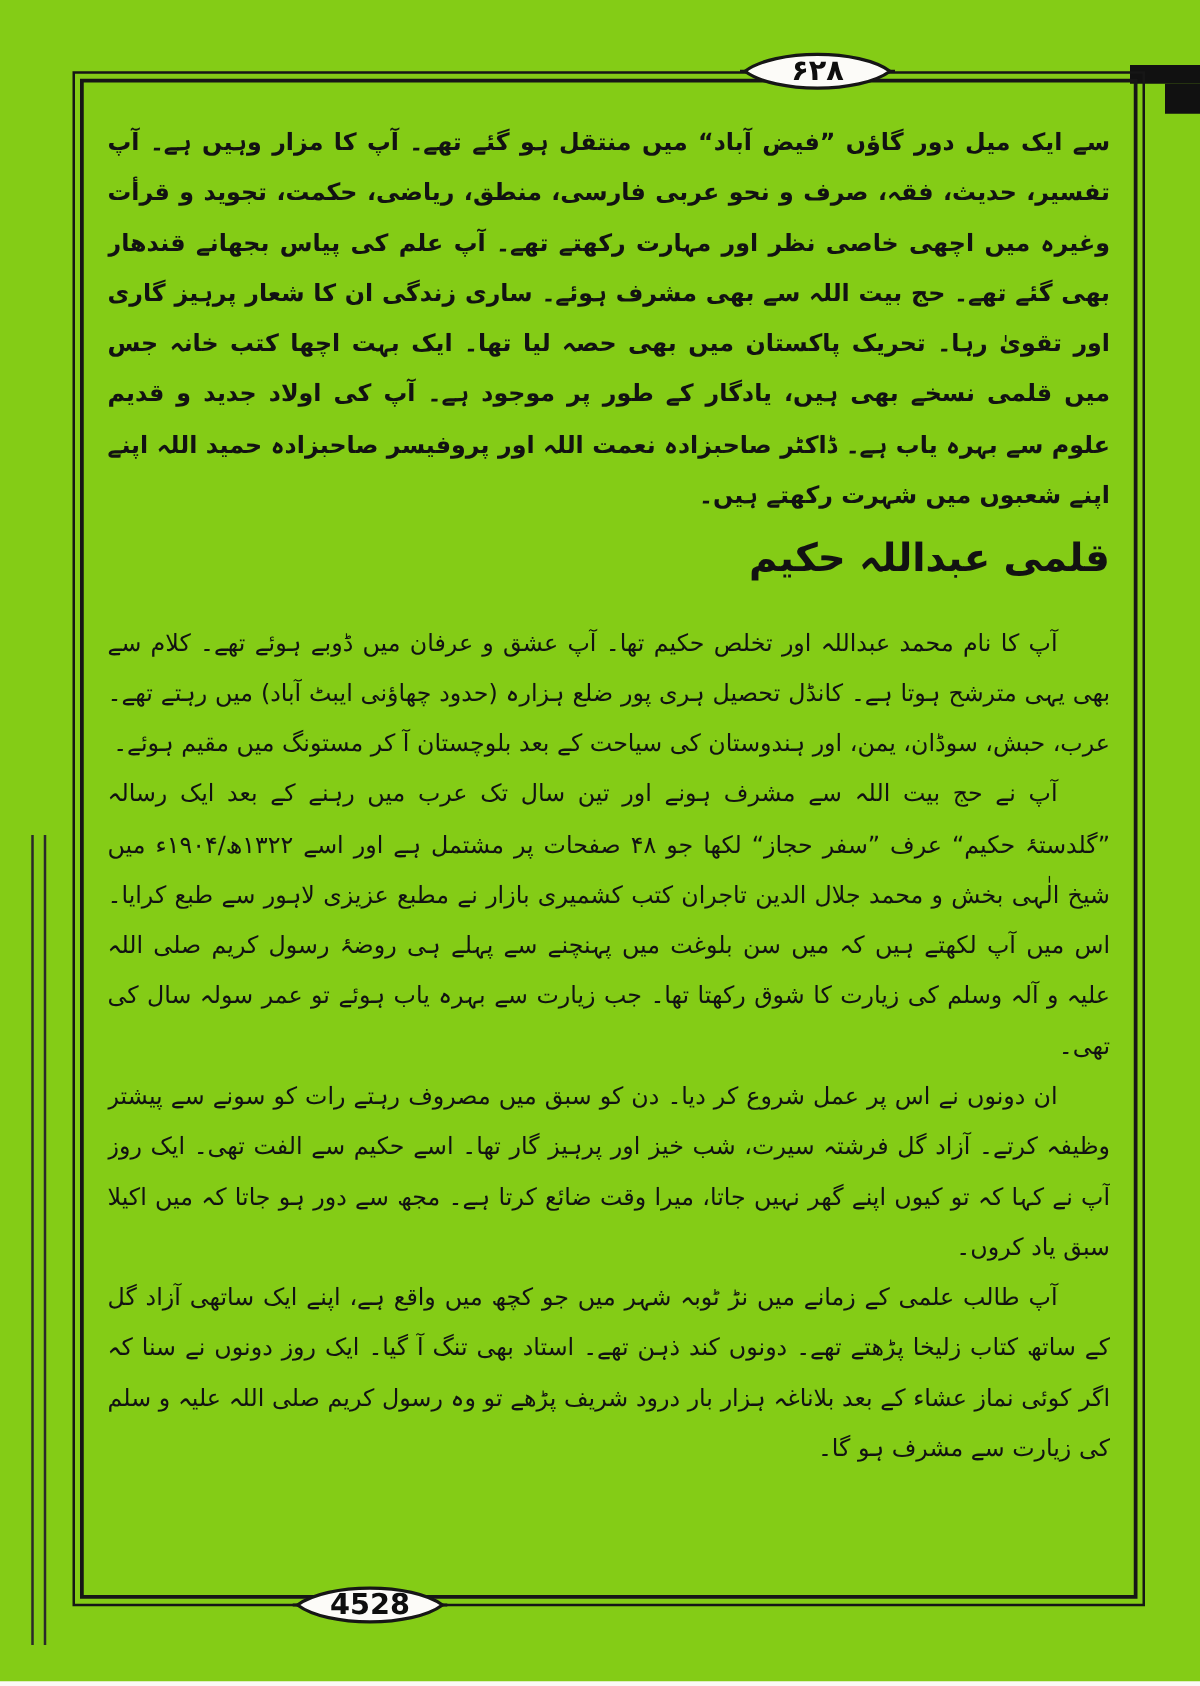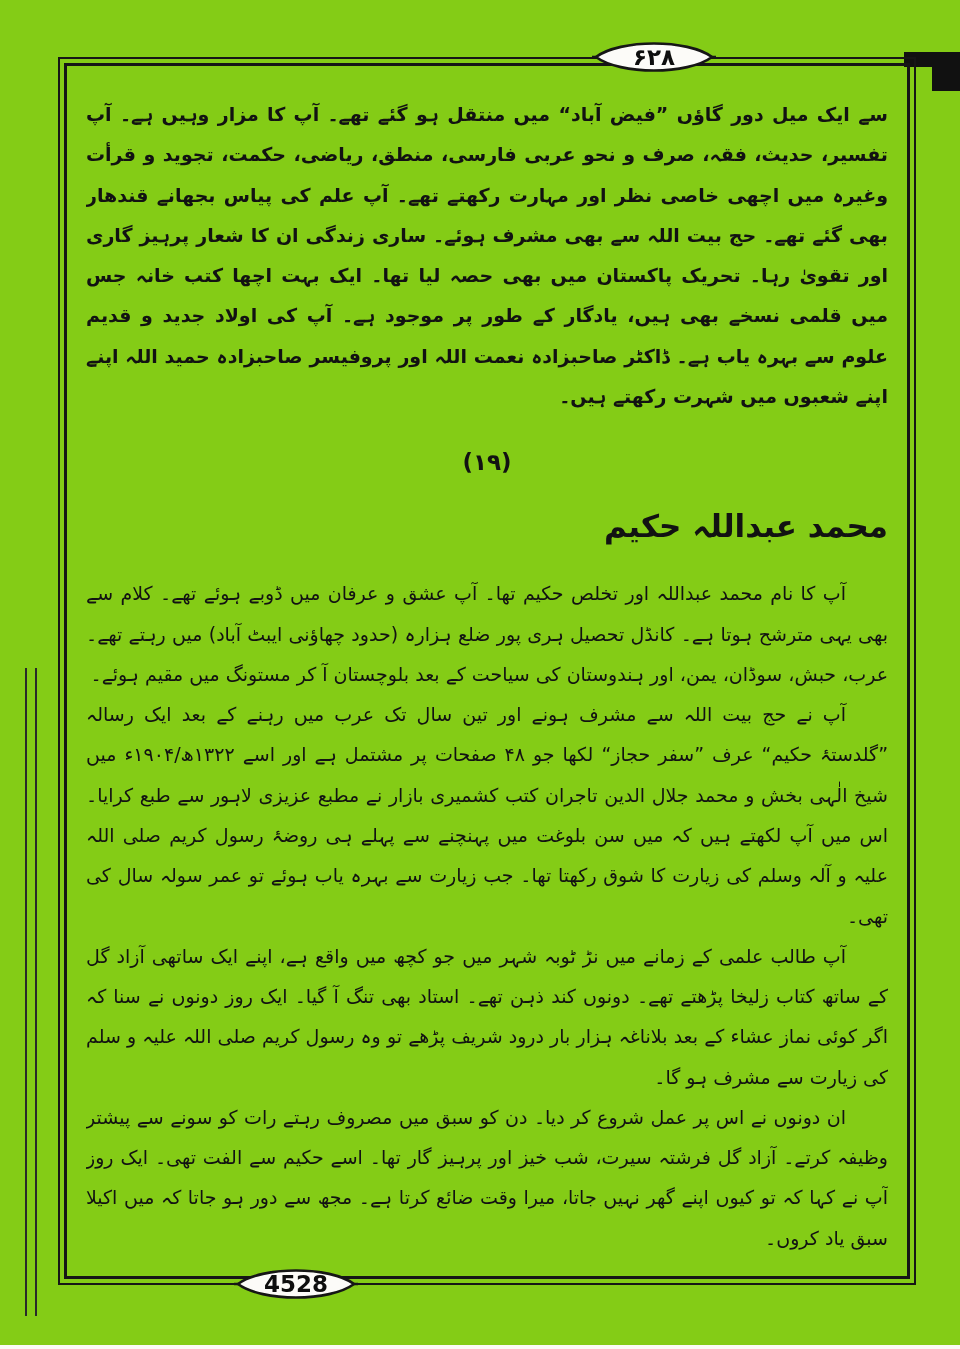--- a/index.html
+++ b/index.html
@@ -92,21 +92,20 @@
     <svg viewBox="0 0 124 42" aria-hidden="true">
       <line x1="0" y1="21" x2="8" y2="21" stroke="#161616" stroke-width="2.5"></line>
       <line x1="116" y1="21" x2="124" y2="21" stroke="#161616" stroke-width="2.5"></line>
       <path d="M4,21 C28,3 96,3 120,21 C96,39 28,39 4,21 Z" fill="#fcfbf8" stroke="#161616" stroke-width="2.6"></path>
     </svg>
     <span class="num">4528</span>
   </div>
 
   <div class="content">
     <p class="para no-indent">سے ایک میل دور گاؤں ”فیض آباد“ میں منتقل ہو گئے تھے۔ آپ کا مزار وہیں ہے۔ آپ تفسیر، حدیث، فقہ، صرف و نحو عربی فارسی، منطق، ریاضی، حکمت، تجوید و قرأت وغیرہ میں اچھی خاصی نظر اور مہارت رکھتے تھے۔ آپ علم کی پیاس بجھانے قندھار بھی گئے تھے۔ حج بیت اللہ سے بھی مشرف ہوئے۔ ساری زندگی ان کا شعار پرہیز گاری اور تقویٰ رہا۔ تحریک پاکستان میں بھی حصہ لیا تھا۔ ایک بہت اچھا کتب خانہ جس میں قلمی نسخے بھی ہیں، یادگار کے طور پر موجود ہے۔ آپ کی اولاد جدید و قدیم علوم سے بہرہ یاب ہے۔ ڈاکٹر صاحبزادہ نعمت اللہ اور پروفیسر صاحبزادہ حمید اللہ اپنے اپنے شعبوں میں شہرت رکھتے ہیں۔</p>
-    <div class="section-number">(۱۹)</div>
-    <h2 class="heading">محمد عبداللہ حکیم</h2>
+    <h2 class="heading">قلمی عبداللہ حکیم</h2>
     <p class="para">آپ کا نام محمد عبداللہ اور تخلص حکیم تھا۔ آپ عشق و عرفان میں ڈوبے ہوئے تھے۔ کلام سے بھی یہی مترشح ہوتا ہے۔ کانڈل تحصیل ہری پور ضلع ہزارہ (حدود چھاؤنی ایبٹ آباد) میں رہتے تھے۔ عرب، حبش، سوڈان، یمن، اور ہندوستان کی سیاحت کے بعد بلوچستان آ کر مستونگ میں مقیم ہوئے۔</p>
     <p class="para">آپ نے حج بیت اللہ سے مشرف ہونے اور تین سال تک عرب میں رہنے کے بعد ایک رسالہ ”گلدستۂ حکیم“ عرف ”سفر حجاز“ لکھا جو ۴۸ صفحات پر مشتمل ہے اور اسے ۱۳۲۲ھ/۱۹۰۴ء میں شیخ الٰہی بخش و محمد جلال الدین تاجران کتب کشمیری بازار نے مطبع عزیزی لاہور سے طبع کرایا۔ اس میں آپ لکھتے ہیں کہ میں سن بلوغت میں پہنچنے سے پہلے ہی روضۂ رسول کریم صلی اللہ علیہ و آلہ وسلم کی زیارت کا شوق رکھتا تھا۔ جب زیارت سے بہرہ یاب ہوئے تو عمر سولہ سال کی تھی۔</p>
+    <p class="para">ان دونوں نے اس پر عمل شروع کر دیا۔ دن کو سبق میں مصروف رہتے رات کو سونے سے پیشتر وظیفہ کرتے۔ آزاد گل فرشتہ سیرت، شب خیز اور پرہیز گار تھا۔ اسے حکیم سے الفت تھی۔ ایک روز آپ نے کہا کہ تو کیوں اپنے گھر نہیں جاتا، میرا وقت ضائع کرتا ہے۔ مجھ سے دور ہو جاتا کہ میں اکیلا سبق یاد کروں۔</p>
     <p class="para">آپ طالب علمی کے زمانے میں نڑ ٹوبہ شہر میں جو کچھ میں واقع ہے، اپنے ایک ساتھی آزاد گل کے ساتھ کتاب زلیخا پڑھتے تھے۔ دونوں کند ذہن تھے۔ استاد بھی تنگ آ گیا۔ ایک روز دونوں نے سنا کہ اگر کوئی نماز عشاء کے بعد بلاناغہ ہزار بار درود شریف پڑھے تو وہ رسول کریم صلی اللہ علیہ و سلم کی زیارت سے مشرف ہو گا۔</p>
-    <p class="para">ان دونوں نے اس پر عمل شروع کر دیا۔ دن کو سبق میں مصروف رہتے رات کو سونے سے پیشتر وظیفہ کرتے۔ آزاد گل فرشتہ سیرت، شب خیز اور پرہیز گار تھا۔ اسے حکیم سے الفت تھی۔ ایک روز آپ نے کہا کہ تو کیوں اپنے گھر نہیں جاتا، میرا وقت ضائع کرتا ہے۔ مجھ سے دور ہو جاتا کہ میں اکیلا سبق یاد کروں۔</p>
   </div>
 
 </div>
 
 </body></html>

